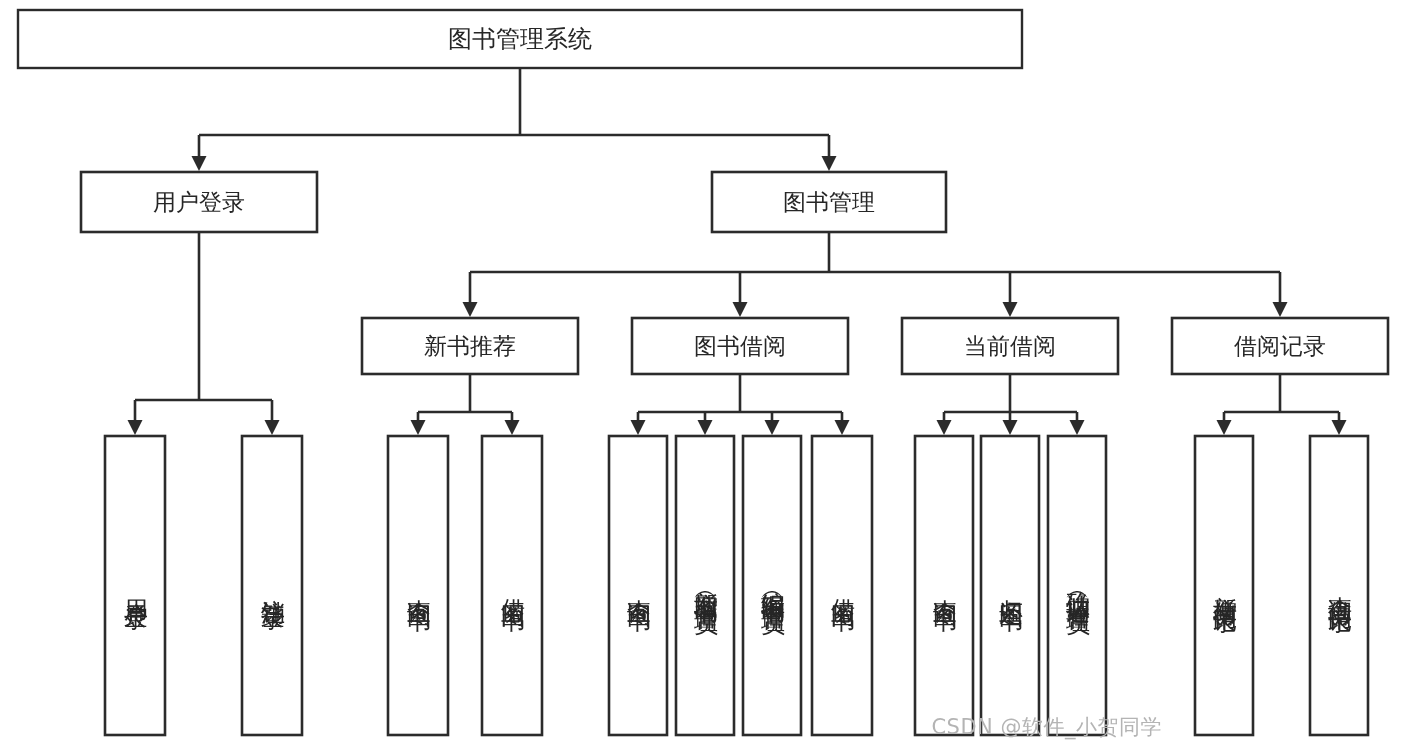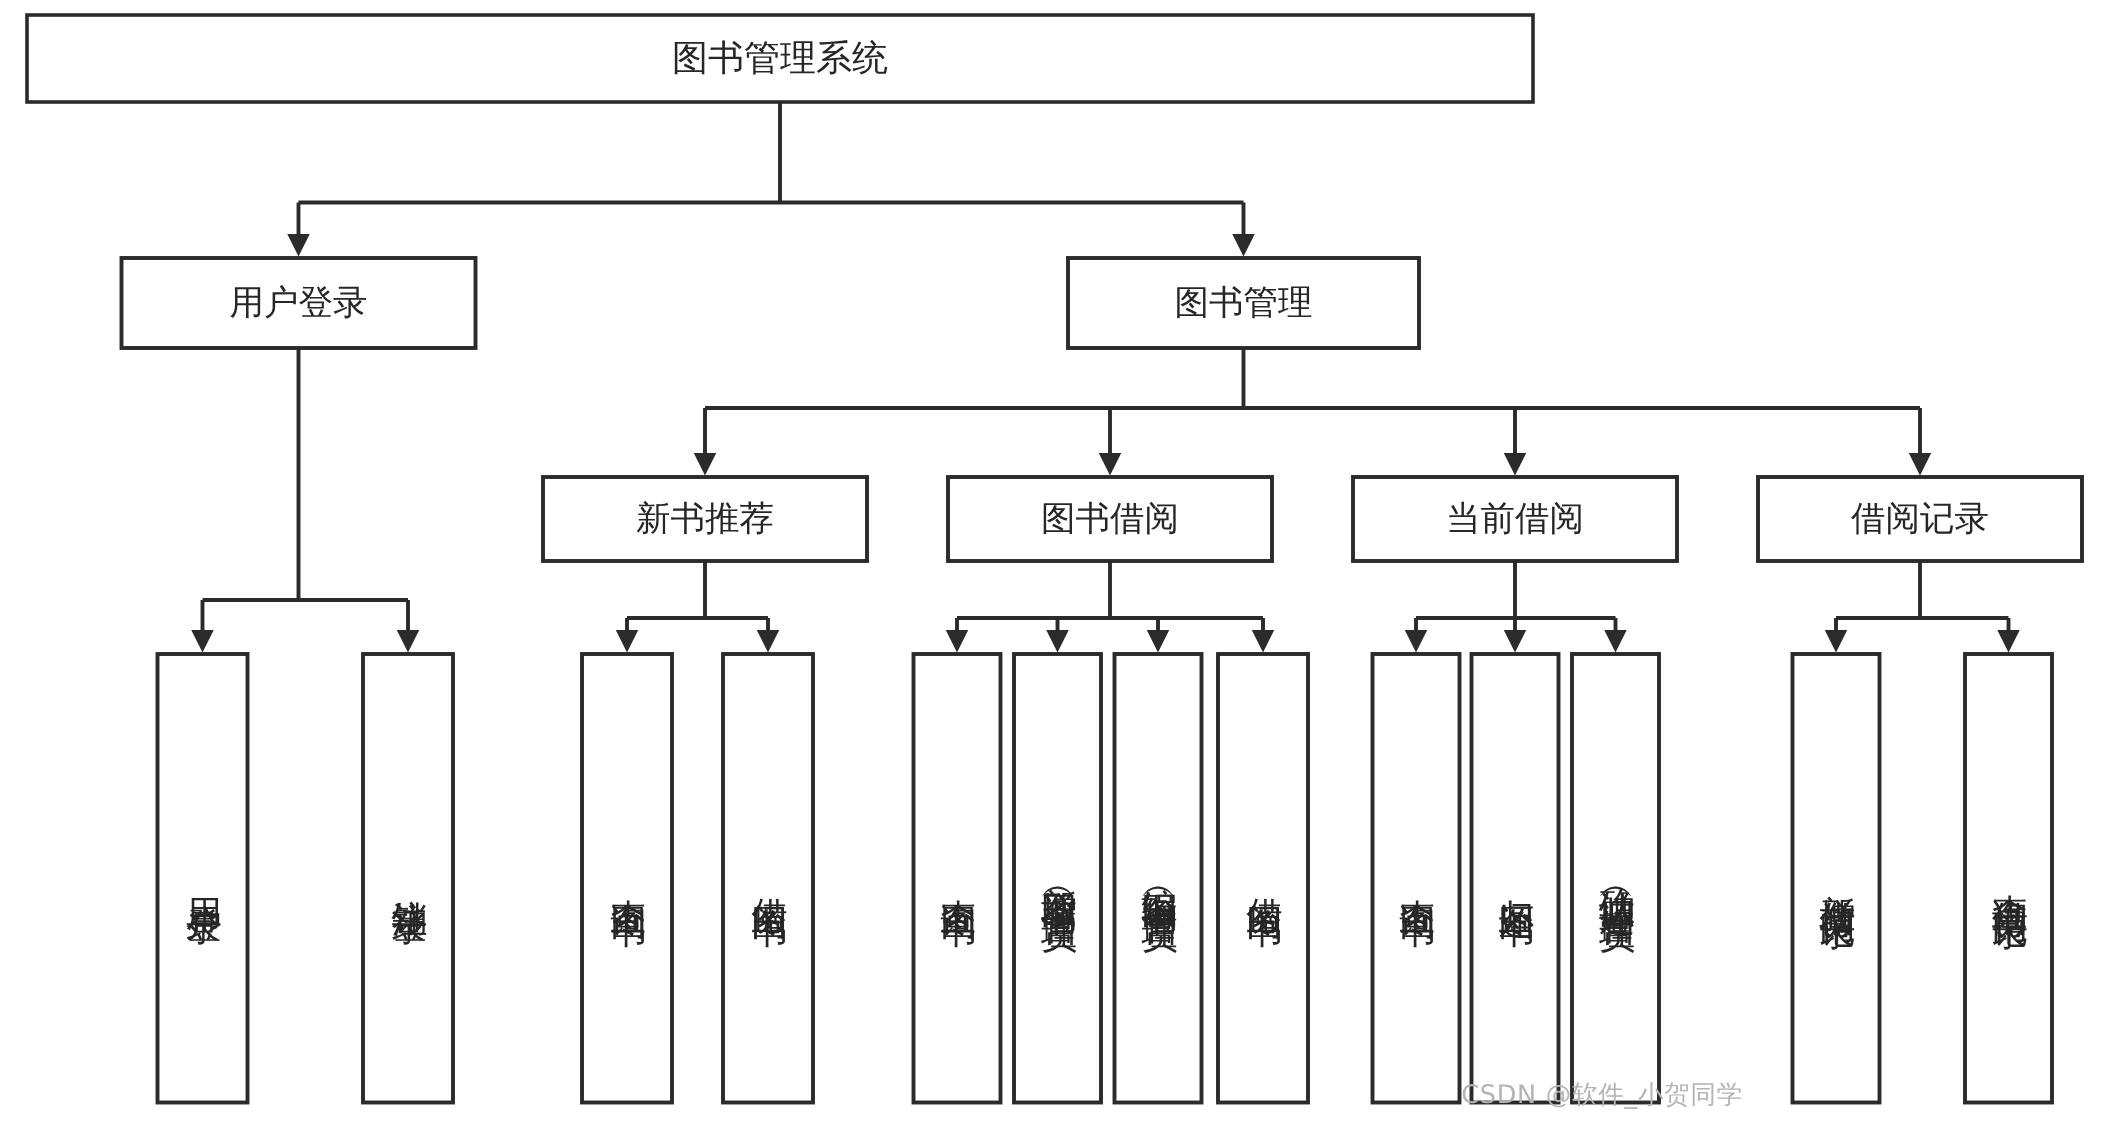--- a/index.html
+++ b/index.html
@@ -73,21 +73,21 @@
     letter-spacing: 3px;
     color: #262626;
     white-space: nowrap;
     text-align: center;
   }
   .watermark {
     position: absolute;
     right: 8px;
     bottom: 6px;
     font-family: "DejaVu Sans", "Liberation Sans", sans-serif;
-    font-size: 17px;
+    font-size: 21px;
     color: #b4b4b4;
     letter-spacing: 0.5px;
     user-select: none;
   }
 </style>
 </head>
 <body>
 
 <div id="diagram-root">
   <svg class="flow" viewBox="0 0 1405 747" xmlns="http://www.w3.org/2000/svg">

